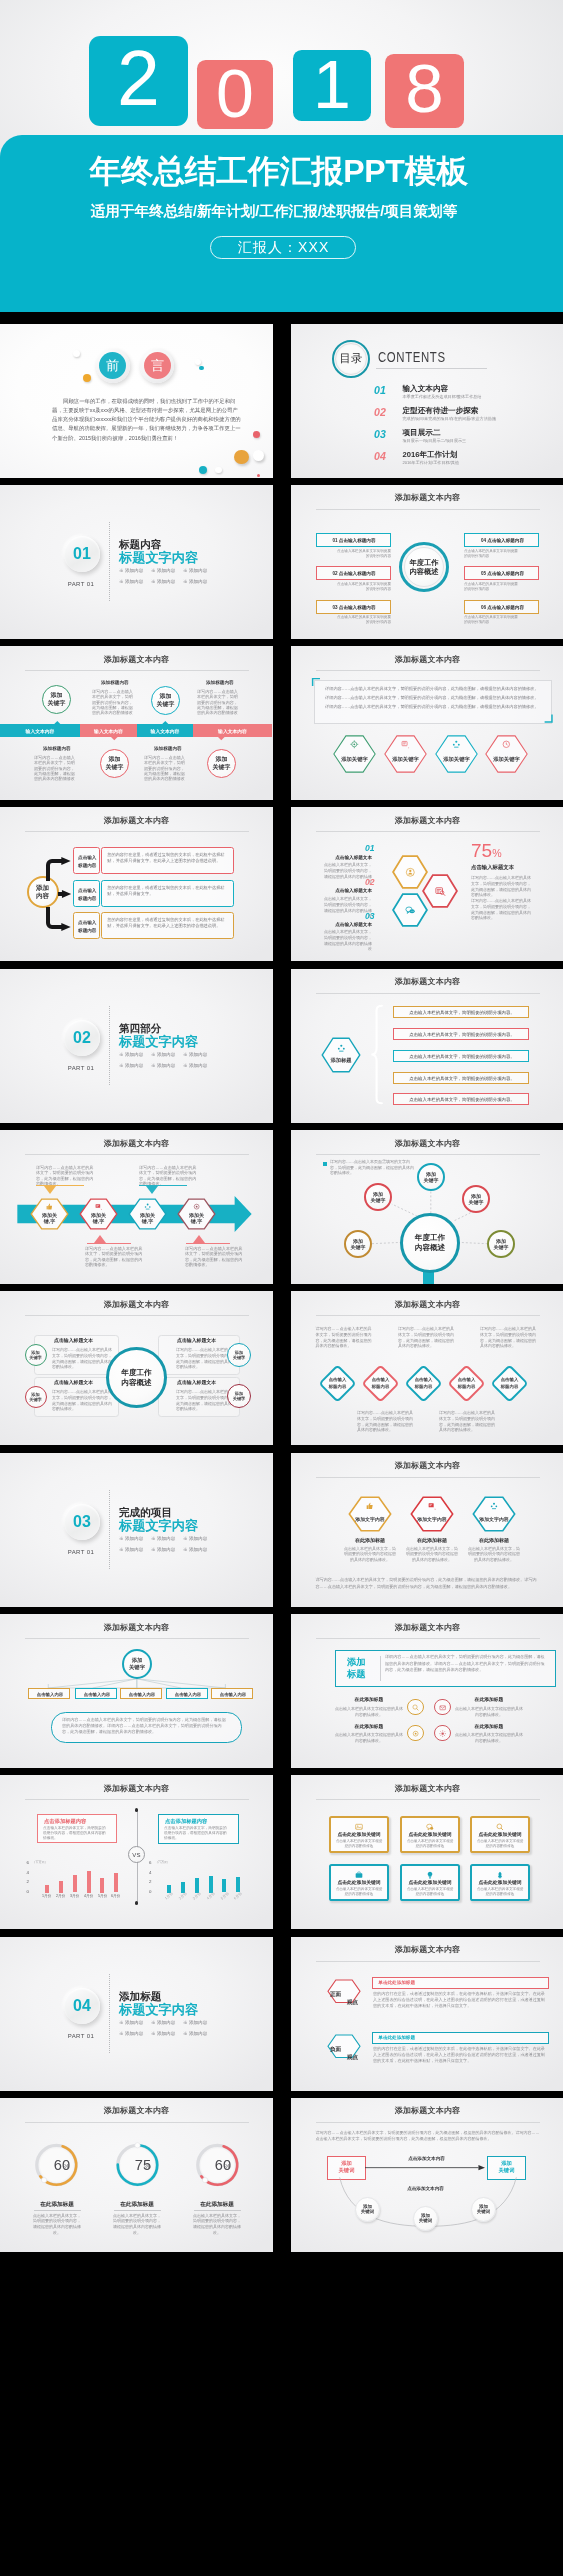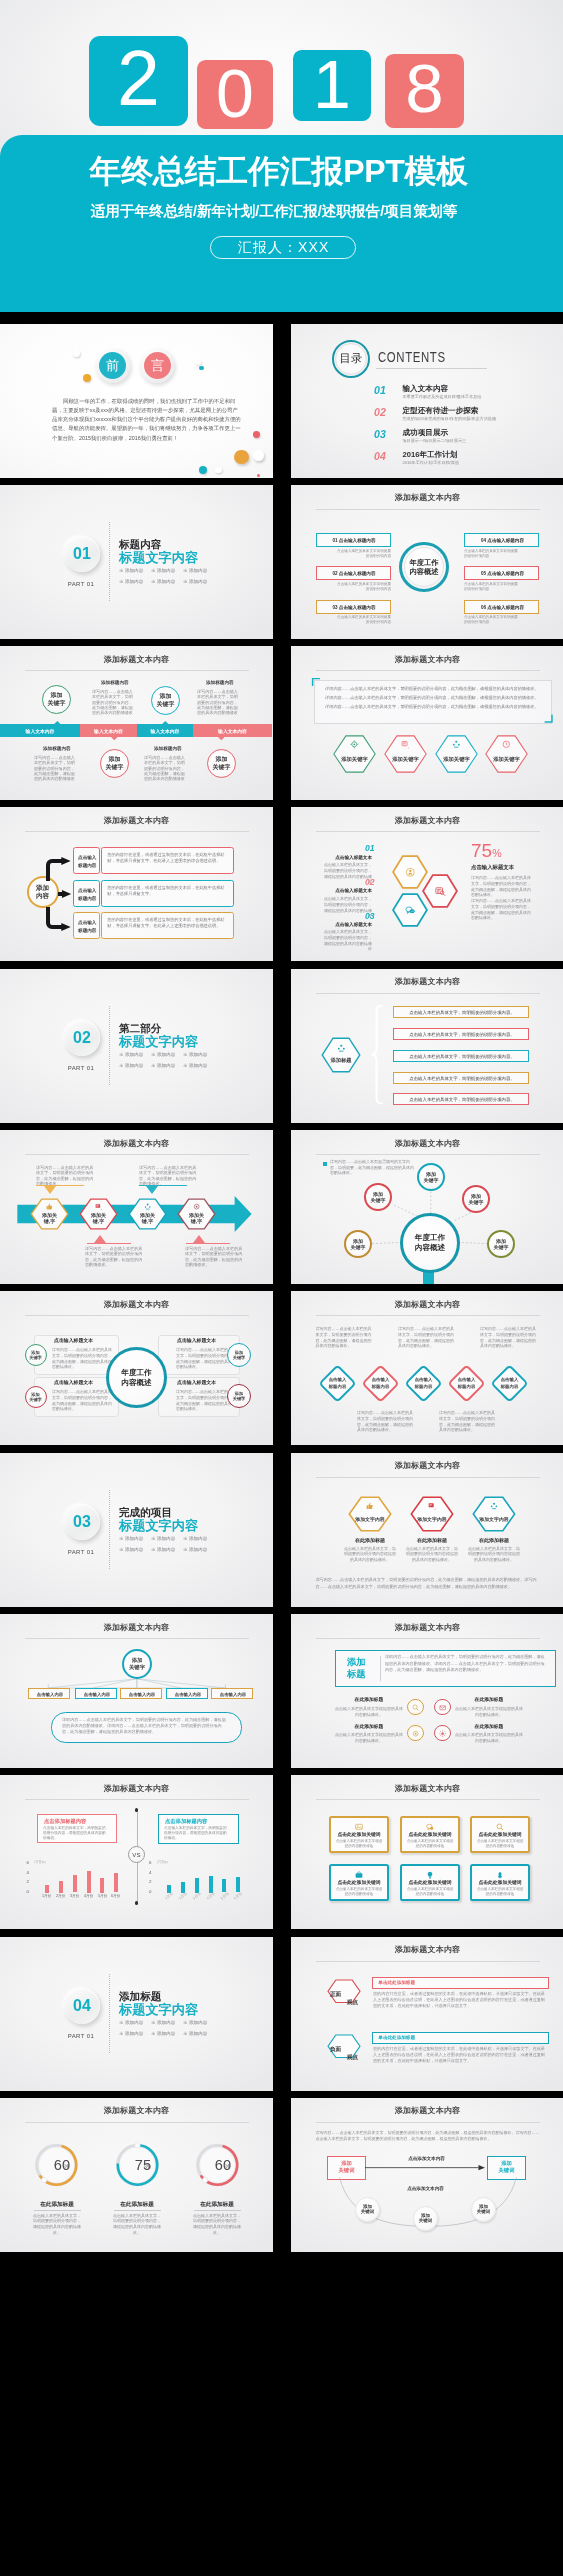--- a/index.html
+++ b/index.html
@@ -142,21 +142,21 @@
         <span class="abs b" style="left:28.5px;top:2px;font-size:7.6px;color:#2e2e30;">输入文本内容</span>
         <span class="abs" style="left:28.5px;top:12.6px;font-size:4.1px;color:#8a8a8e;">本季度工作叙述及所达成目标/整体工作总结</span>
       </div>
       <div class="abs" style="left:83px;top:80px;width:172px;height:22px;">
         <span class="abs b" style="left:0;top:2.6px;font-size:10.6px;color:#ef7b80;font-style:italic;">02</span>
         <span class="abs b" style="left:28.5px;top:2px;font-size:7.6px;color:#2e2e30;">定型还有待进一步探索</span>
         <span class="abs" style="left:28.5px;top:12.6px;font-size:4.1px;color:#8a8a8e;">完成的项目/未完成的项目/存在的问题/改进方法措施</span>
       </div>
       <div class="abs" style="left:83px;top:102px;width:172px;height:22px;">
         <span class="abs b" style="left:0;top:2.6px;font-size:10.6px;color:#17b0c4;font-style:italic;">03</span>
-        <span class="abs b" style="left:28.5px;top:2px;font-size:7.6px;color:#2e2e30;">成功项目展示</span>
+        <span class="abs b" style="left:28.5px;top:2px;font-size:7.6px;color:#2e2e30;">项目展示二</span>
         <span class="abs" style="left:28.5px;top:12.6px;font-size:4.1px;color:#8a8a8e;">项目展示一/项目展示二/项目展示三</span>
       </div>
       <div class="abs" style="left:83px;top:124px;width:172px;height:22px;">
         <span class="abs b" style="left:0;top:2.6px;font-size:10.6px;color:#ef7b80;font-style:italic;">04</span>
         <span class="abs b" style="left:28.5px;top:2px;font-size:7.6px;color:#2e2e30;">2016年工作计划</span>
         <span class="abs" style="left:28.5px;top:12.6px;font-size:4.1px;color:#8a8a8e;">2016年工作计划/工作目标/其他</span>
       </div>
     </div>
   </div>
 
@@ -434,21 +434,21 @@
       <div class="abs b" style="left:180px;top:57px;font-size:5.4px;line-height:7.3px;color:#2f2f31;">点击输入标题文本</div>
       <div class="tx" style="left:180px;top:68px;width:62px;font-size:4px;line-height:5.6px;">详写内容……点击输入本栏的具体文字，简明扼要的说明分项内容，此为概念图解，请根据您的具体内容酌情修改。</div>
       <div class="tx" style="left:180px;top:91px;width:62px;font-size:4px;line-height:5.6px;">详写内容……点击输入本栏的具体文字，简明扼要的说明分项内容，此为概念图解，请根据您的具体内容酌情修改。</div>
     </div>
   </div>
 
   <div class="row">
     <div class="slide L">
       <div class="sec-num" style="left:64px;top:51px;width:36px;height:36px;font-size:16px;line-height:36px;">02</div>
       <div class="dotline" style="left:109px;top:37px;height:79px;"></div>
-      <div class="sec-part" style="left:119px;top:54px;">第二部分</div>
+      <div class="sec-part" style="left:119px;top:54px;">第四部分</div>
       <div class="sec-title" style="left:119px;top:66px;">标题文字内容</div>
       <div class="sec-bul" style="left:119px;top:83px;">※ <span>添加内容</span></div>
       <div class="sec-bul" style="left:151px;top:83px;">※ <span>添加内容</span></div>
       <div class="sec-bul" style="left:183px;top:83px;">※ <span>添加内容</span></div>
       <div class="sec-bul" style="left:119px;top:94px;">※ <span>添加内容</span></div>
       <div class="sec-bul" style="left:151px;top:94px;">※ <span>添加内容</span></div>
       <div class="sec-bul" style="left:183px;top:94px;">※ <span>添加内容</span></div>
       <div class="sec-lab" style="left:61px;top:96px;width:40px;text-align:center;">PART 01</div>
     </div>
 

